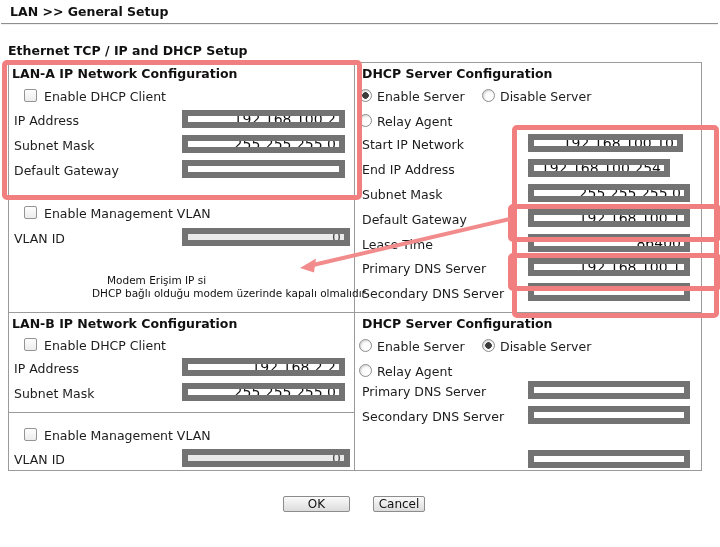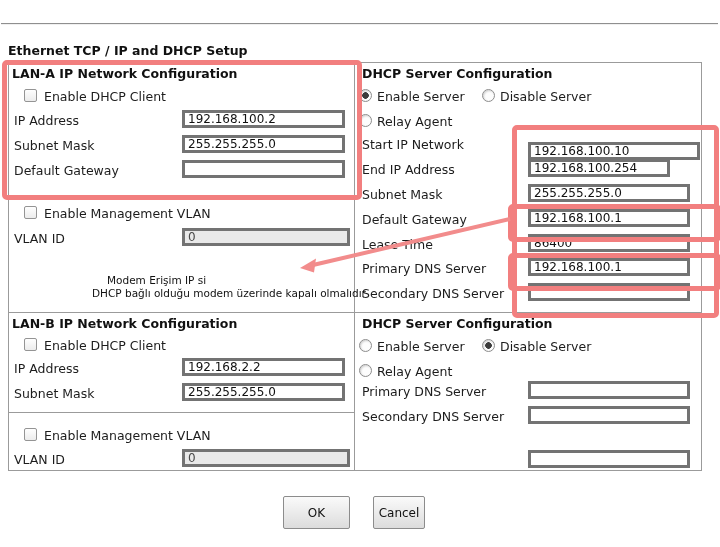--- a/index.html
+++ b/index.html
@@ -9,40 +9,41 @@
   .title-rule{position:absolute;left:1px;top:23px;width:717px;height:0;border:none;
               border-top:1px solid #8f8f8f;border-bottom:1px solid #f0f0f0;margin:0;}
   .section-title{position:absolute;left:8px;top:43px;font-weight:bold;font-size:12.5px;white-space:nowrap;text-align:right;}
   .setup-table{position:absolute;left:8px;top:62px;width:694px;height:409px;
                border:1px solid #9b9b9b;box-sizing:border-box;}
   .vdiv{position:absolute;left:354px;top:62px;width:1px;height:409px;background:#9b9b9b;}
   .hdiv{position:absolute;left:8px;top:312px;width:694px;height:1px;background:#9b9b9b;}
   .hdiv2{position:absolute;left:9px;top:412px;width:345px;height:1px;background:#9b9b9b;}
   .hdr{position:absolute;font-weight:bold;font-size:12.5px;white-space:nowrap;z-index:2;}
   .lbl{position:absolute;font-size:12.5px;color:#1c1c1c;white-space:nowrap;z-index:2;}
-  .txt-input{position:absolute;height:18px;border:3px solid #737373;font-size:12px;
-             padding:0 3px;box-sizing:border-box;font-family:inherit;background:#fff;color:#111;z-index:3;}
+  .txt-input{position:absolute;height:18px;border:6px solid #737373;font-size:14px;
+             padding:0 3px;box-sizing:border-box;font-family:inherit;background:#fff;color:#111;z-index:3;text-align:right;}
   .txt-input:disabled{background:#e9e9e9;color:#4a4a4a;}
   .cb{position:absolute;width:13px;height:13px;appearance:none;-webkit-appearance:none;
       border:1px solid #949494;background:linear-gradient(#fefefe,#ececec);border-radius:2px;margin:0;z-index:3;}
   .rd{position:absolute;width:13px;height:13px;appearance:none;-webkit-appearance:none;
       border:1px solid #8d8d8d;border-radius:50%;background:#fdfdfd;
       box-shadow:inset 1px 1px 2px rgba(0,0,0,.18);margin:0;z-index:3;}
   .rd:checked{background:radial-gradient(circle at 50% 50%, #3c3c3c 0 3px, #fdfdfd 3.6px);}
-  .btn{position:absolute;height:33px;border:1px solid #8c8c8c;background:linear-gradient(#fafafa,#dcdcdc);
+  .btn{position:absolute;height:16px;border:1px solid #8c8c8c;background:linear-gradient(#fafafa,#dcdcdc);
        font-size:12px;font-family:inherit;text-align:center;padding:0;color:#111;border-radius:2px;z-index:3;}
   .hl-box{position:absolute;border:5px solid #f27f7f;border-radius:5px;pointer-events:none;z-index:6;}
   .anno{position:absolute;font-size:10.5px;color:#111;white-space:nowrap;z-index:7;}
   .arrow-svg{position:absolute;left:0;top:0;width:720px;height:547px;pointer-events:none;z-index:6;}
 </style>
 </head>
 <body>
 
 <div class="page">
 
+  <div class="page-title">LAN &gt;&gt; General Setup</div>
   <hr class="title-rule">
   <div class="section-title">Ethernet TCP / IP and DHCP Setup</div>
 
   <div class="setup-table"></div>
   <div class="vdiv"></div>
   <div class="hdiv"></div>
   <div class="hdiv2"></div>
 
   <div class="hdr" style="left:12px;top:66px;">LAN-A IP Network Configuration</div>
   <input type="checkbox" class="cb" style="left: 24px; top: 89px;">
@@ -65,21 +66,21 @@
 
   <div class="hdr" style="left:362px;top:66px;">DHCP Server Configuration</div>
   <input type="radio" name="dhcp-a-mode" class="rd" style="left: 359px; top: 89px;" checked="">
   <div class="lbl" style="left:377px;top:89px;">Enable Server</div>
   <input type="radio" name="dhcp-a-mode" class="rd" style="left: 482px; top: 89px;">
   <div class="lbl" style="left:500px;top:89px;">Disable Server</div>
   <input type="radio" name="dhcp-a-mode" class="rd" style="left: 359px; top: 114px;">
   <div class="lbl" style="left:377px;top:114px;">Relay Agent</div>
 
   <div class="lbl" style="left:362px;top:137px;">Start IP Network</div>
-  <input type="text" class="txt-input" style="left: 528px; top: 134px; width: 172px; margin-top: 8px;" value="192.168.100.10">
+  <input type="text" class="txt-input" style="left: 528px; top: 134px; width: 155px;" value="192.168.100.10">
 
   <div class="lbl" style="left:362px;top:162px;">End IP Address</div>
   <input type="text" class="txt-input" style="left: 528px; top: 159px; width: 142px;" value="192.168.100.254">
 
   <div class="lbl" style="left:362px;top:187px;">Subnet Mask</div>
   <input type="text" class="txt-input" style="left: 528px; top: 184px; width: 162px;" value="255.255.255.0">
 
   <div class="lbl" style="left:362px;top:212px;">Default Gateway</div>
   <input type="text" class="txt-input" style="left: 528px; top: 209px; width: 162px;" value="192.168.100.1">
 

